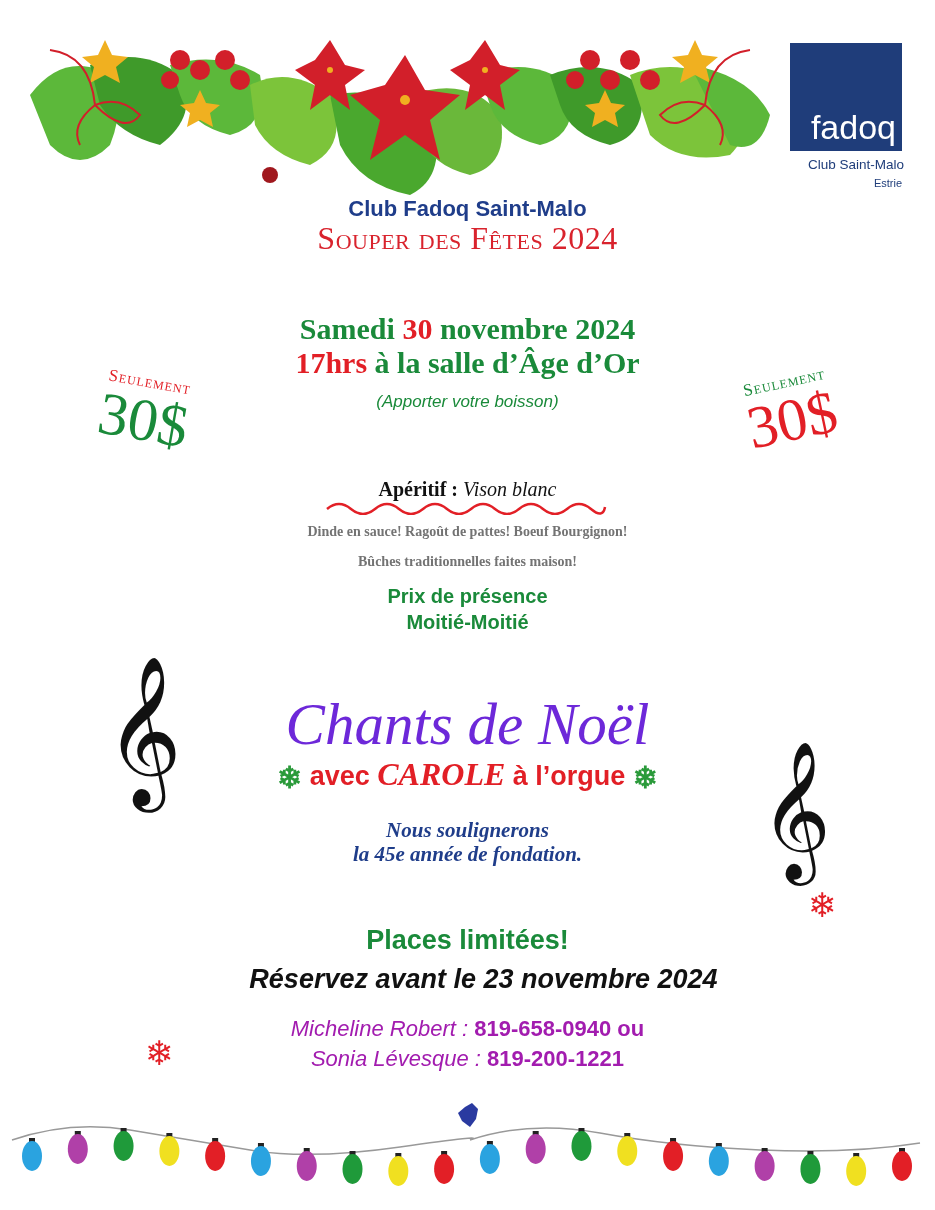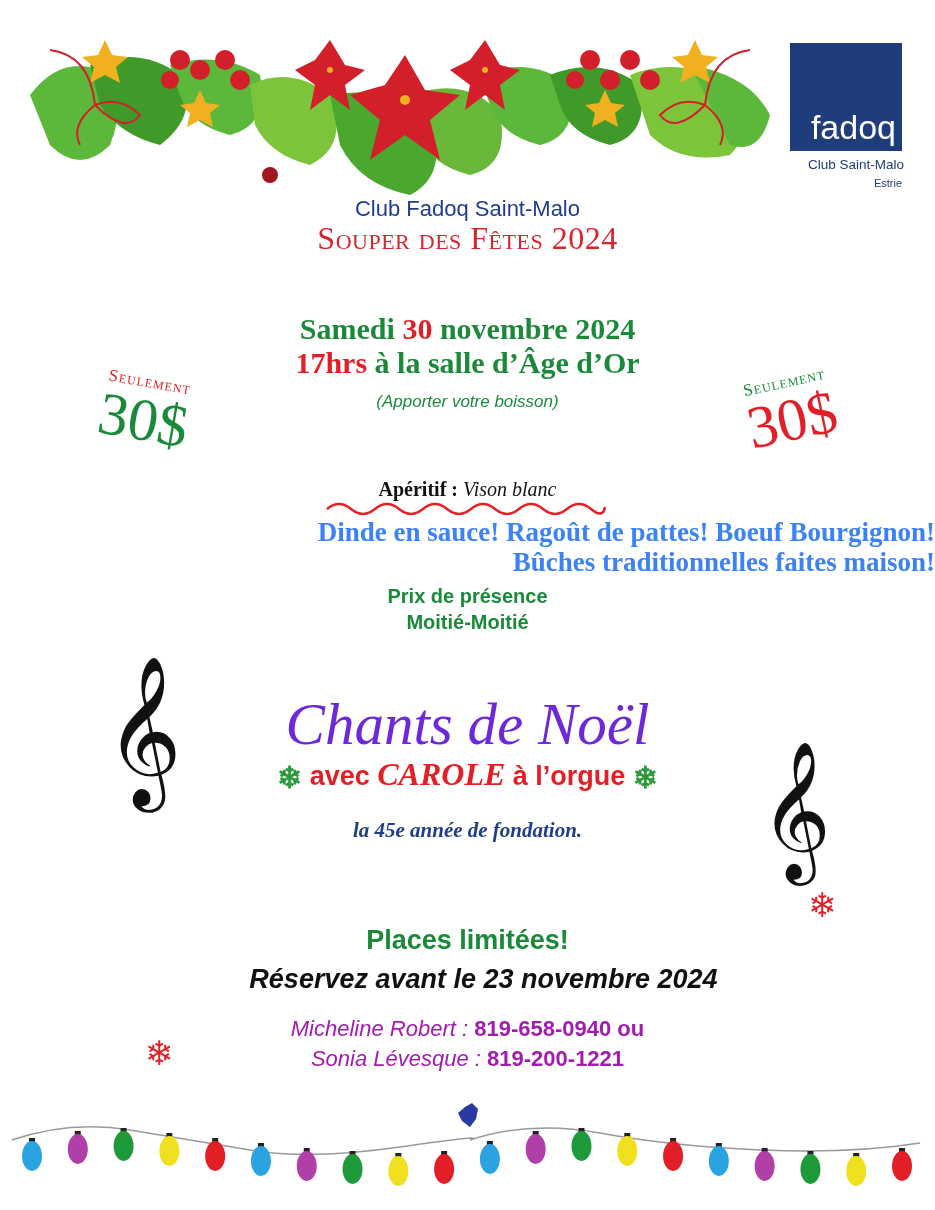--- a/index.html
+++ b/index.html
@@ -6,34 +6,34 @@
   body { width:935px; height:1210px; position:relative; overflow:hidden; font-family:"Liberation Sans", sans-serif; }
   .abs { position:absolute; }
   .center { left:0; right:0; text-align:center; }
   
   .logo-box { left:790px; top:43px; width:112px; height:108px; background:#1f3d7a; border-radius:0; }
   .logo-word { position:absolute; right:6px; bottom:4px; color:#fff; font-size:34px; font-family:"Liberation Sans", sans-serif; letter-spacing:0px; }
   .logo-sub { left:782px; top:157px; width:122px; text-align:right; color:#1f3d7a; font-size:13.5px; }
   .logo-sub2 { left:782px; top:177px; width:120px; text-align:right; color:#1f3d7a; font-size:11px; }
   
   .garland { left:30px; top:35px; width:745px; height:165px; }
-  .club-title { top:196px; color:#1f3d8a; font-weight:normal; font-size:22px; }
+  .club-title { top:196px; color:#1f3d8a; font-weight:bold; font-size:22px; }
   .main-title { top:220px; color:#d9232d; font-family:"Liberation Serif", serif; font-size:32px; letter-spacing:0.5px; font-variant:small-caps; }
   .date-line { top:312px; color:#1a8a3a; font-weight:bold; font-size:30px; line-height:34px;font-family:Liberation Serif, serif; }
   .red { color:#e21f26; }
   .note { top:392px; color:#1a8a3a; font-style:italic; font-size:17px; }
   .promo { font-family:"Liberation Serif", serif; }
   .promo-left { left:70px; top:372px; transform:rotate(10deg); transform-origin:center; width:150px; text-align:center; }
   .promo-right { left:715px; top:372px; transform:rotate(-12deg); width:150px; text-align:center; }
   .promo .s { font-size:17px; letter-spacing:1px; font-variant:small-caps; }
   .promo .p { font-size:60px; line-height:56px; }
   .aperitif { top:478px; color:#111; font-family:"Liberation Serif", serif; font-weight:bold; font-size:20px; }
   .aperitif i { font-weight:normal; font-style:italic;text-align:center; }
   .wavy { left:325px; top:499px; width:282px; height:16px; }
-  .menu { top:517px; color:#3b82f6; font-family:"Liberation Serif", serif; font-weight:bold; font-size:27px; line-height:30px;text-align:right; }
+  .menu { top:517px; color:#737373; font-family:"Liberation Serif", serif; font-weight:bold; font-size:14px; line-height:30px; }
   .prizes { top:583px; color:#1a8a3a; font-weight:bold; font-size:20px; line-height:26px; }
   .clef { color:#111; font-family:"DejaVu Sans", sans-serif; }
   .clef-left { left:105px; top:650px; font-size:130px; line-height:160px; }
   .clef-right { left:760px; top:735px; font-size:120px; line-height:150px; }
   .chants { top:690px; color:#6d28d9; font-family:"Liberation Serif", serif; font-style:italic; font-size:59px; }
   .carole { top:756px; color:#e21f26; font-weight:bold; font-size:27px; }
   .carole .c { font-family:"Liberation Serif", serif; font-style:italic; font-size:32px; }
   .flake-green { color:#2a9a3a; font-size:30px; vertical-align:middle; }
   .flake-red { color:#e21f26; font-size:34px; }
   .anniv { top:818px; color:#1f3d8a; font-family:"Liberation Serif", serif; font-style:italic; font-weight:bold; font-size:21px; line-height:24px; }
@@ -142,20 +142,21 @@
 <div class="abs clef clef-right">𝄞</div>
 <div class="abs center chants">Chants de Noël</div>
 <div class="abs center carole">
   <span class="flake-green">❄</span>
   <span>avec</span>
   <span class="c">CAROLE</span>
   <span>à l’orgue</span>
   <span class="flake-green">❄</span>
 </div>
 <div class="abs center anniv">
+  <div>Nous soulignerons</div>
   <div>la 45e année de fondation.</div>
 </div>
 <div class="abs flake-red" style="left:808px;top:885px;">❄</div>
 <div class="abs flake-red" style="left:145px;top:1033px;">❄</div>
 
 <div class="abs center places">Places limitées!</div>
 <div class="abs center reserve">Réservez avant le 23 novembre 2024</div>
 <div class="abs center contact">
   <div>
     <i>Micheline Robert :</i>

